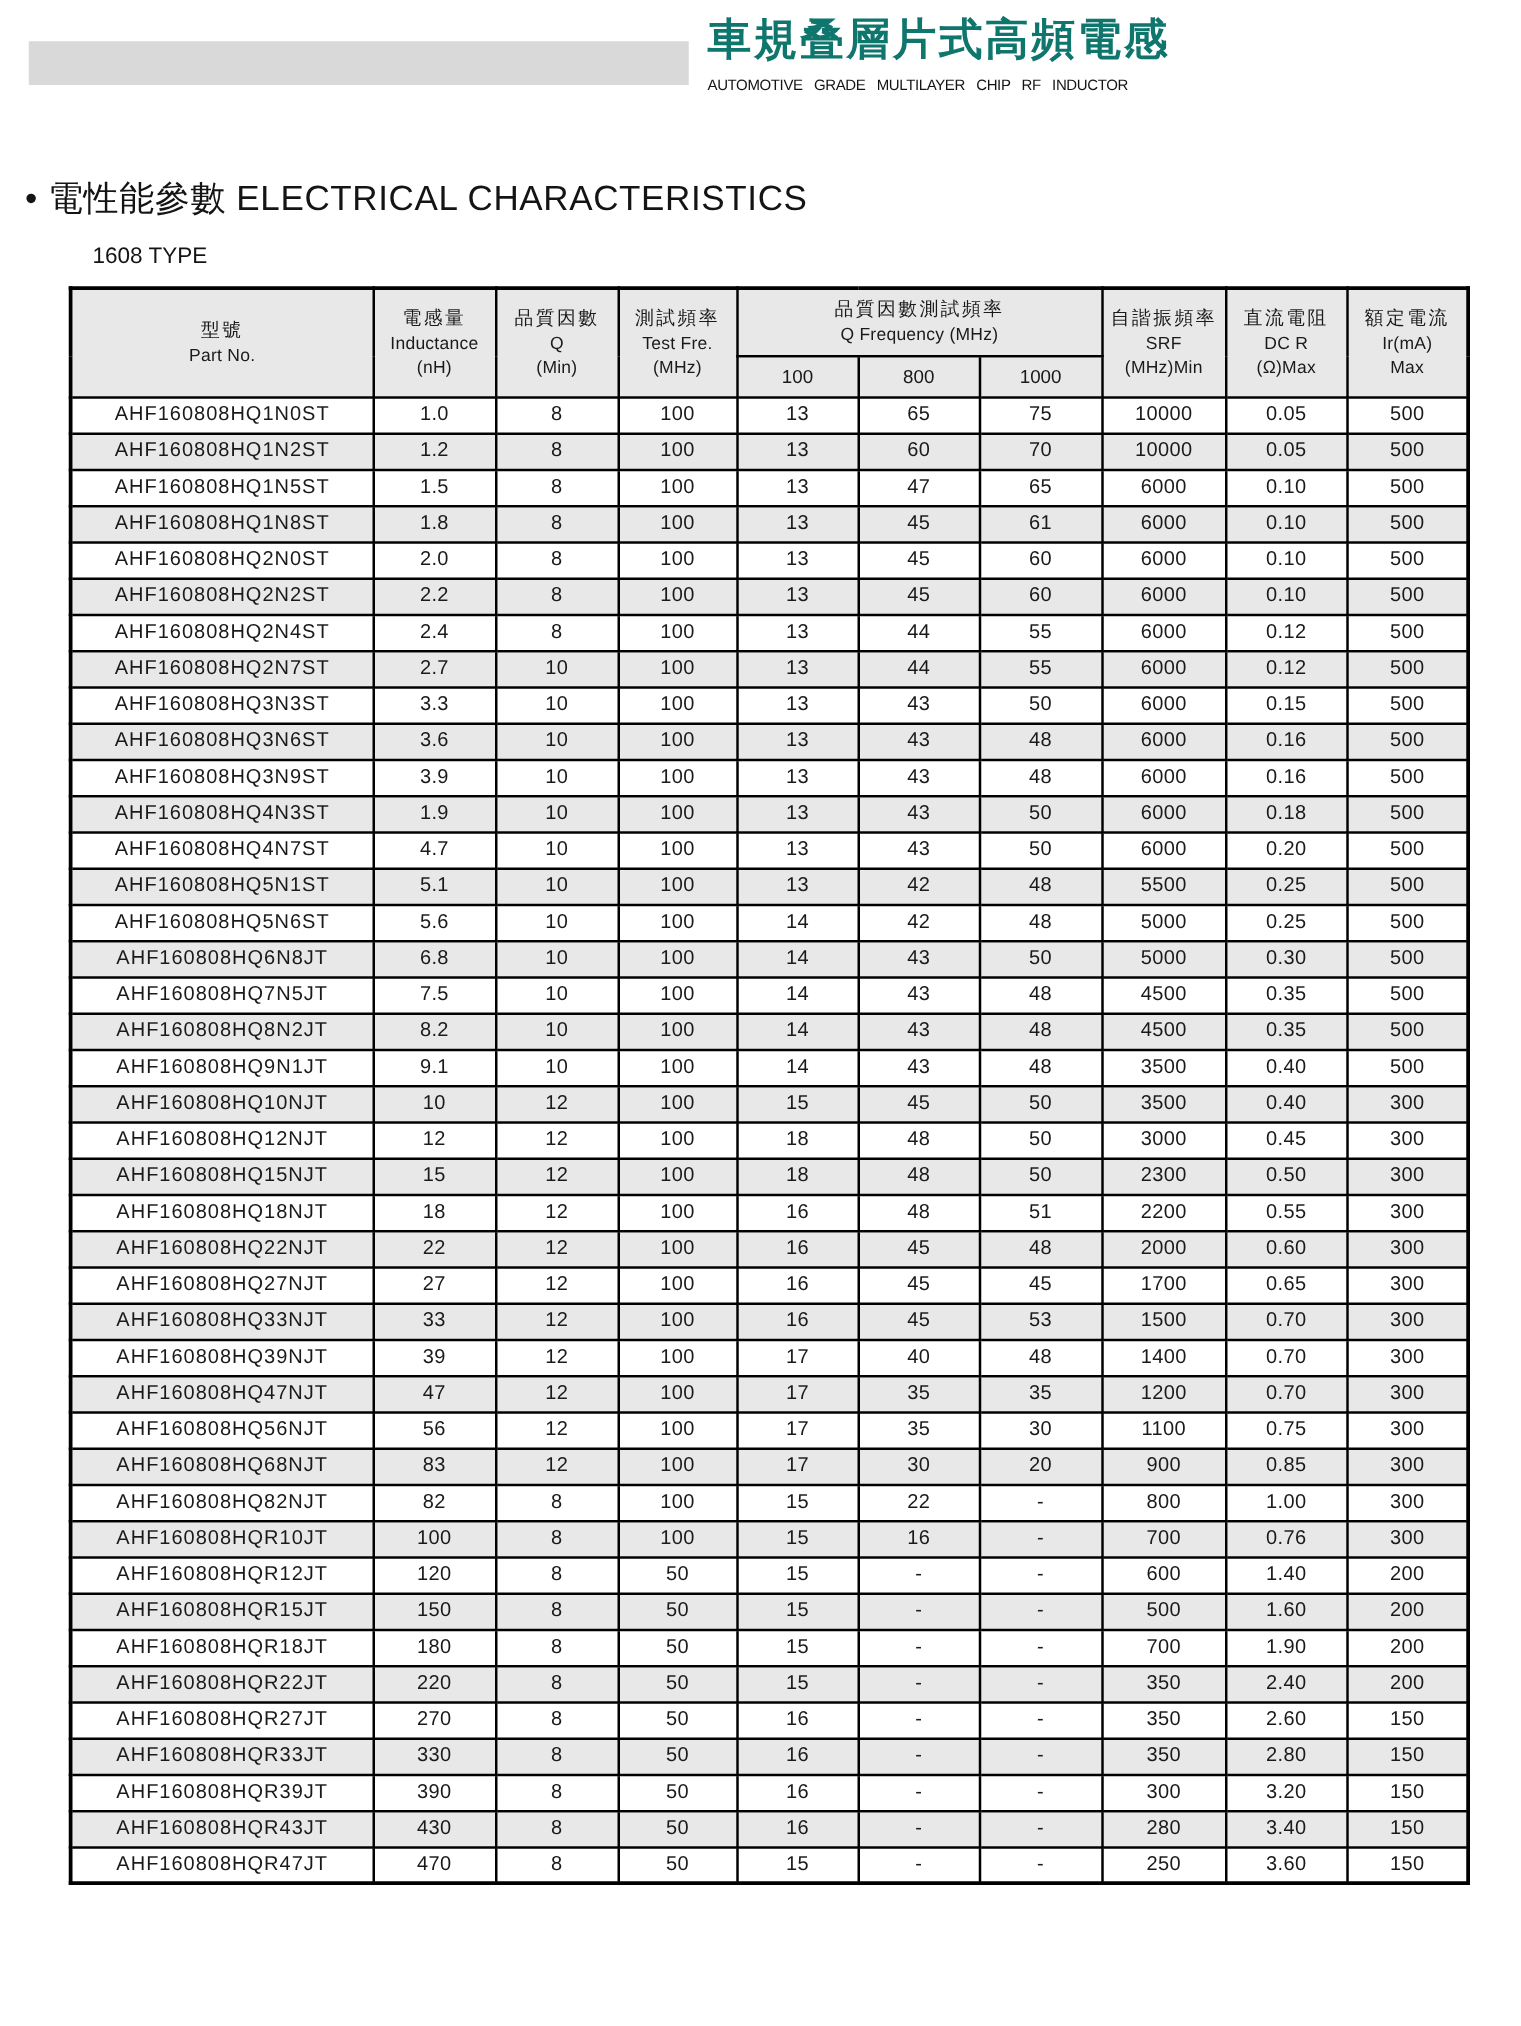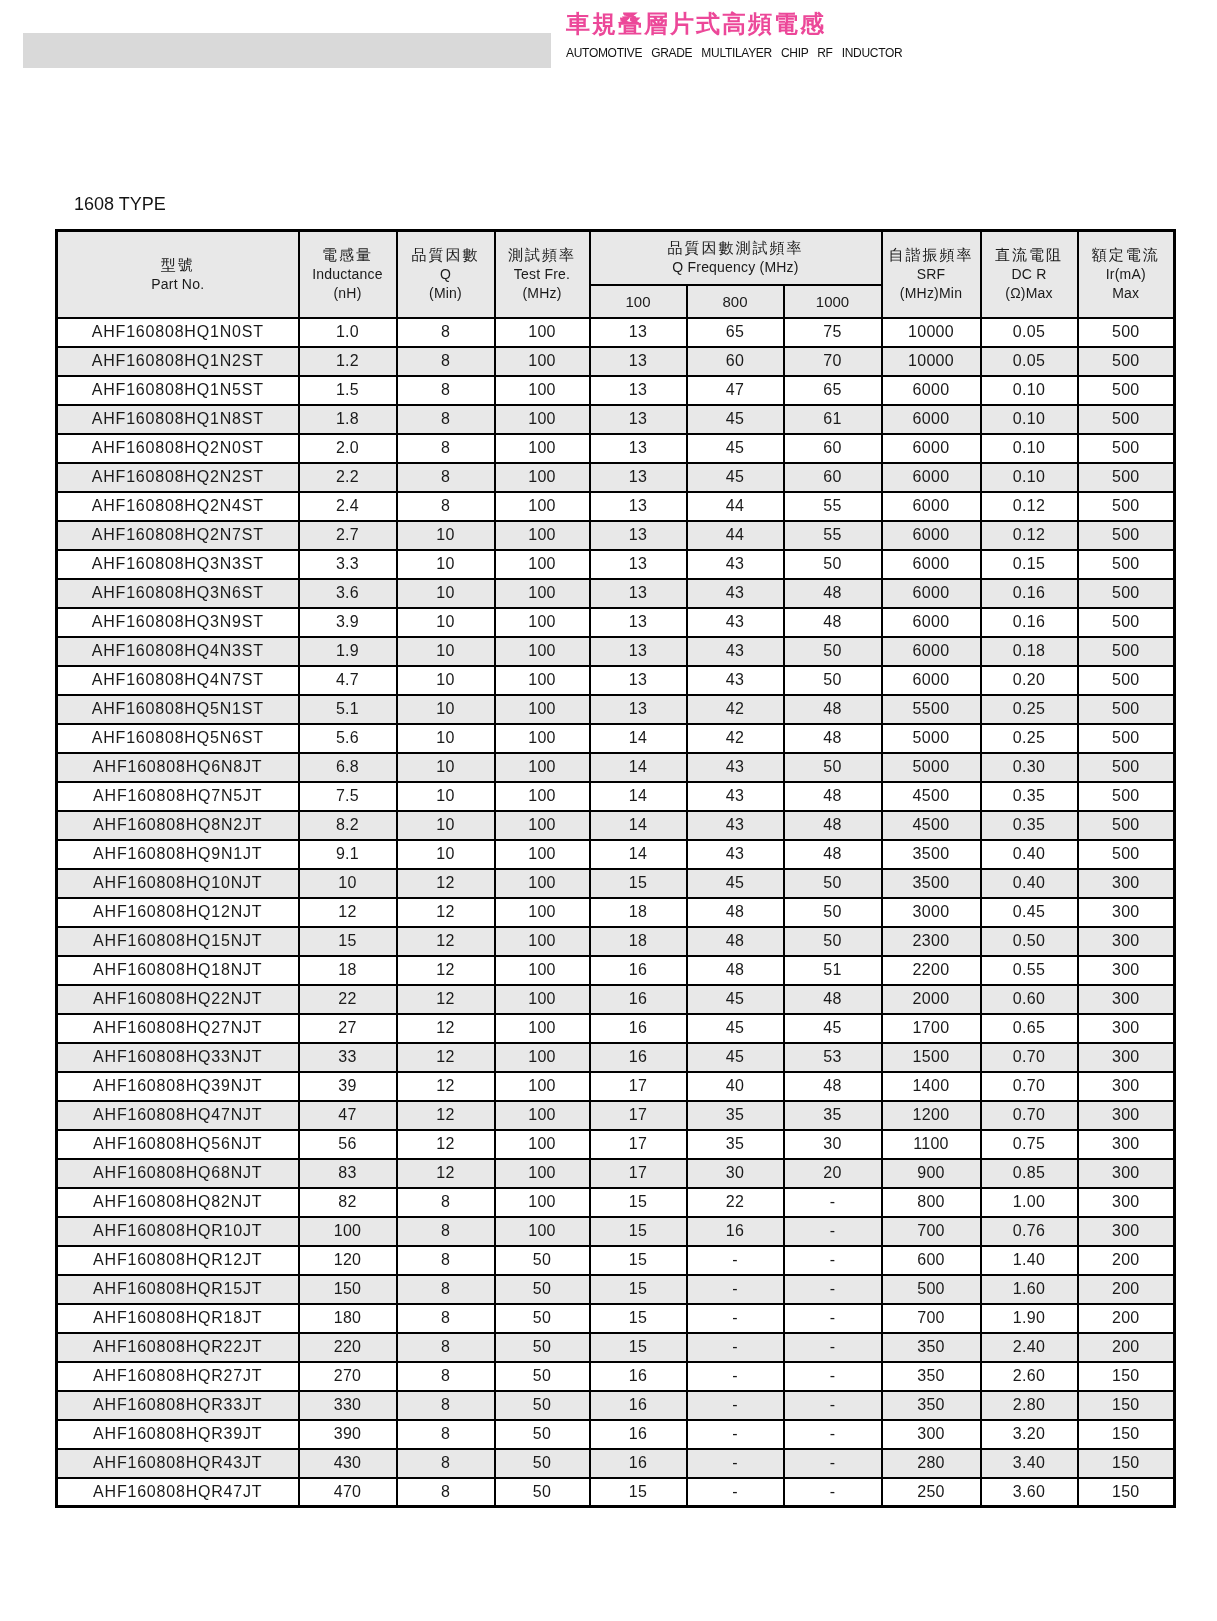--- a/index.html
+++ b/index.html
@@ -20,24 +20,24 @@
     left: 23px; top: 33px;
     width: 528px; height: 35px;
     background: #d9d9d9;
   }
   .title-block {
     position: absolute;
     left: 566px; top: 8px;
     width: 640px;
   }
   .title-cjk {
-    font-size: 24px;
+    font-size: 35px;
     font-weight: bold;
     letter-spacing: 2px;
-    color: #ec4899;
+    color: #0f766e;
     white-space: nowrap;
   }
   .subtitle-en {
     margin-top: 6px;
     font-size: 12px;
     font-weight: 500;
     letter-spacing: -0.3px;
     word-spacing: 6px;
     color: #141414;
     white-space: nowrap;
@@ -102,20 +102,21 @@
 
 <div class="page">
 
   <div class="banner"></div>
 
   <div class="title-block">
     <div class="title-cjk">車規叠層片式高頻電感</div>
     <div class="subtitle-en">AUTOMOTIVE GRADE MULTILAYER CHIP RF INDUCTOR</div>
   </div>
 
+  <div class="section-heading"><span class="bullet">•</span><span>電性能參數 ELECTRICAL CHARACTERISTICS</span></div>
 
   <div class="type-label">1608 TYPE</div>
 
   <div class="table-wrap">
     <table class="spec">
       <colgroup>
         <col style="width:242px">
           <col style="width:98px">
           <col style="width:98px">
           <col style="width:95px">

